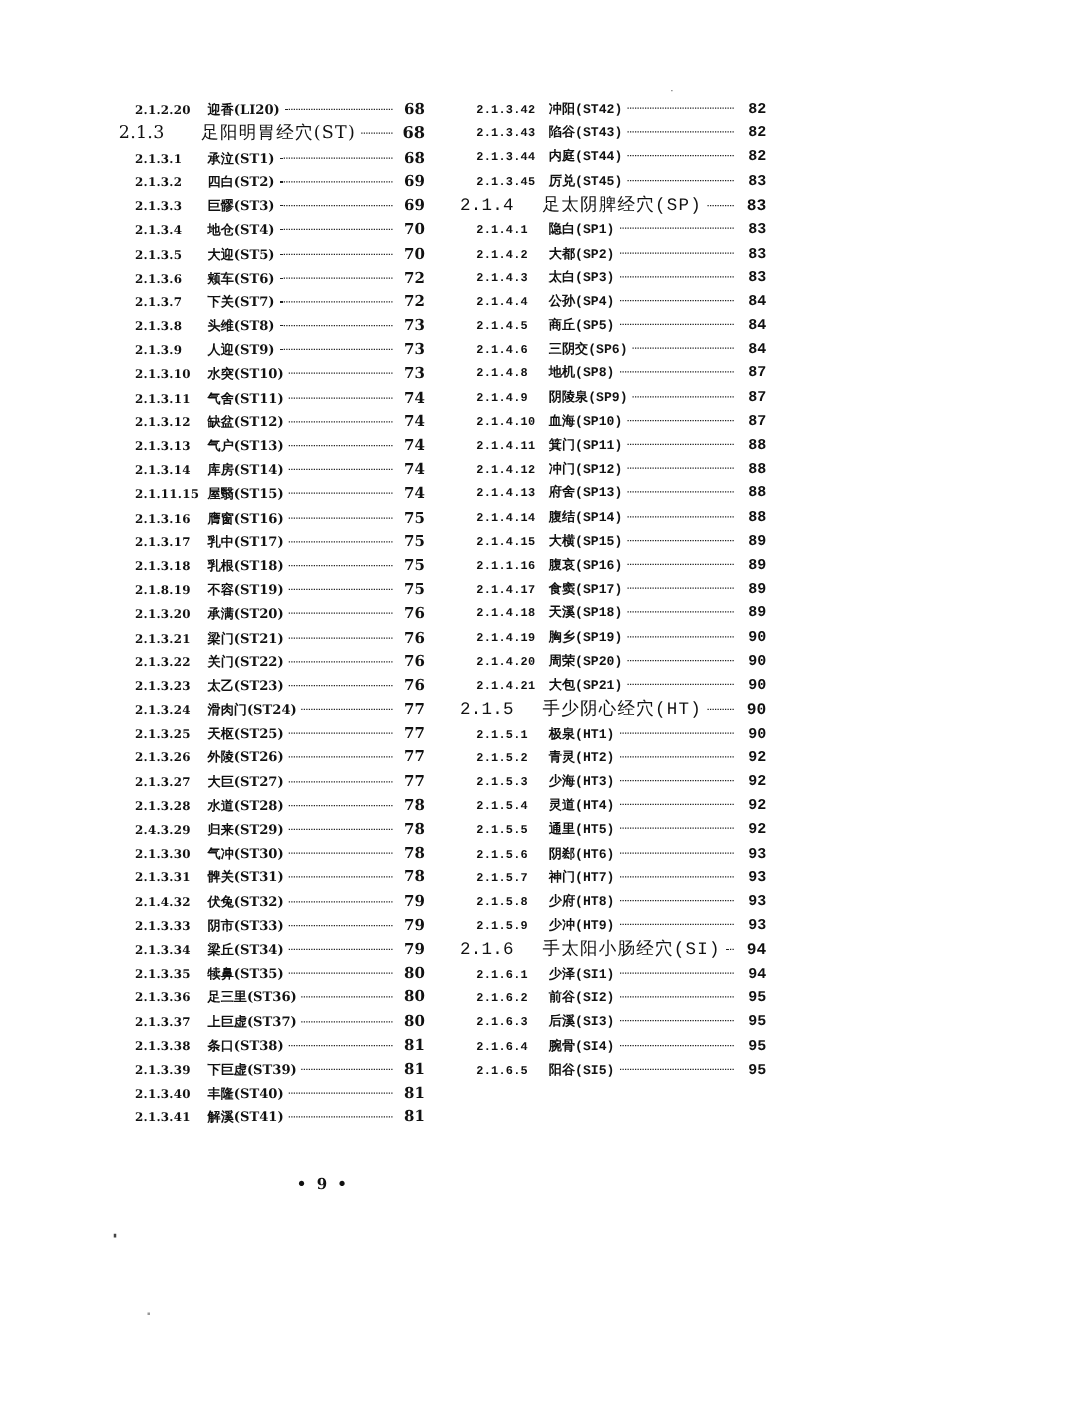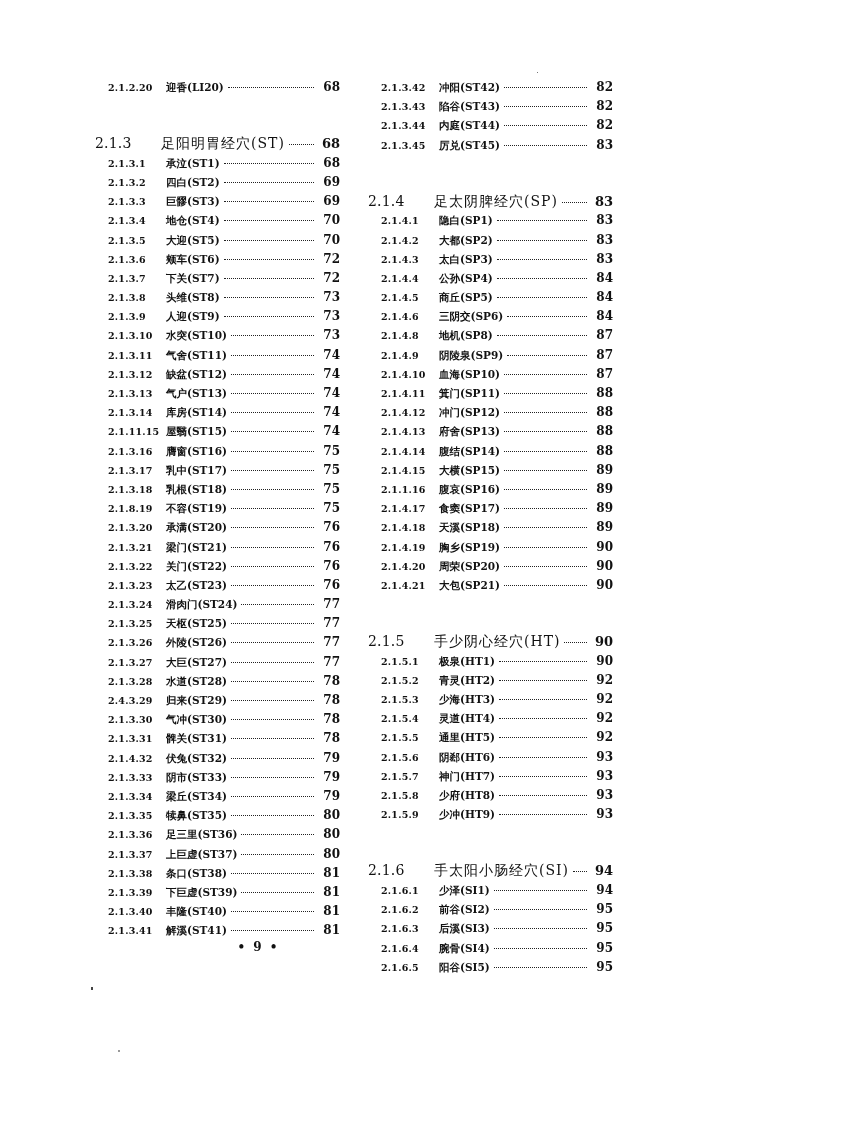--- a/index.html
+++ b/index.html
@@ -19,39 +19,38 @@
       position: absolute;
       left: 0; top: 0;
       width: 732px; height: 1122px;
     }
     .col {
       position: absolute;
       top: 78px;
       width: 245px;
     }
     .col-left { left: 95px; }
-    .col-right { left: 368px; }
+    .col-right { left: 368px; font-family: Liberation Mono, monospace; }
 
     .toc-row {
       display: flex;
       align-items: baseline;
       height: 19.2px;
       line-height: 19.2px;
       white-space: nowrap;
     }
     .toc-row.sub {
       font-size: 10.5px;
       padding-left: 13px;
     }
     .toc-row.sec {
       font-size: 14px;
       height: 19.6px;
       line-height: 19.6px;
       padding-left: 0;
-      margin-top: 37px;
     }
     .toc-num {
       display: inline-block;
       flex: 0 0 auto;
       font-weight: bold;
       letter-spacing: 0.2px;
     }
     .toc-row.sub .toc-num { width: 58px; font-size: 9.5px; }
     .toc-row.sec .toc-num { width: 66px; font-weight: normal; }
     .toc-title {

